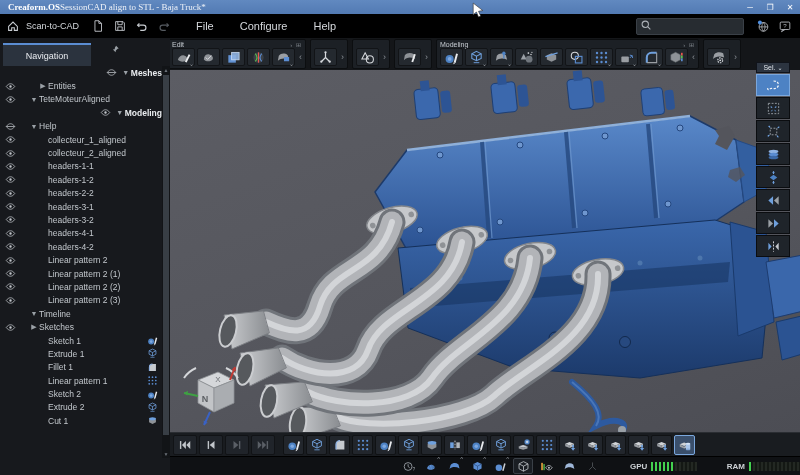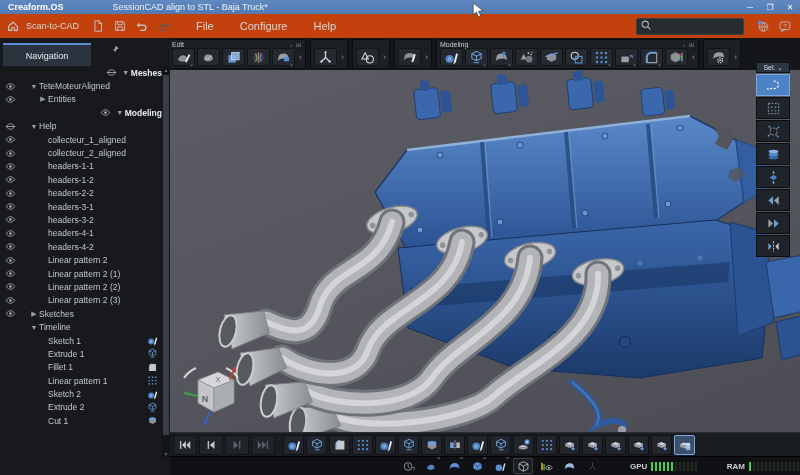--- a/index.html
+++ b/index.html
@@ -4,29 +4,29 @@
 <style>
   * { margin:0; padding:0; box-sizing:border-box; }
   html,body { background:#000; }
   #app {
     position:relative; width:800px; height:475px; overflow:hidden;
     font-family:"Liberation Sans", sans-serif; color:#d5d8dc;
     background:#141619; user-select:none;
   }
   
   #titlebar { position:absolute; left:0; top:0; width:800px; height:14px;
-    background:linear-gradient(#6189c0,#527ab3); display:flex; align-items:center; }
+    background:linear-gradient(#6189c0,#527ab3); display:flex; align-items:center;font-family:Liberation Serif, serif; }
   #titlebar .brand { font-size:9px; font-weight:bold; color:#fff; margin-left:8px; }
-  #titlebar .title { font-size:9px; color:#eef2f8; margin-left:16px;padding-left:33px; }
+  #titlebar .title { font-size:9px; color:#eef2f8; margin-left:0; }
   #titlebar .winbtns { margin-left:auto; display:flex; }
   #titlebar .winbtn { width:20px; height:14px; display:flex; align-items:center; justify-content:center;
     font-size:8px; color:#fff; }
   
   #menubar { position:absolute; left:0; top:14px; width:800px; height:24px;
-    background:#c2410c; display:flex; align-items:center; }
+    background:#000000; display:flex; align-items:center; }
   .mbtn { height:18px; min-width:18px; display:flex; align-items:center; justify-content:center;
     margin-left:4px; border-radius:2px; }
   .mlabel { font-size:9px; color:#d5d8dc; margin:0 6px 0 4px; }
   .menu-item { font-size:11px; color:#d5d8dc; padding:0 13px; }
   #searchbox { margin-left:auto; width:108px; height:17px; background:#272c31; border:1px solid #3a4047;
     border-radius:2px; display:flex; align-items:center; padding:0 3px; }
   #searchbox input { flex:1; width:60px; background:transparent; border:none; outline:none;
     color:#d5d8dc; font-size:8px; font-family:"Liberation Sans",sans-serif; }
   
   #ribbon { position:absolute; left:150px; top:38px; width:650px; height:32px;
@@ -398,35 +398,35 @@
           <span class="chev">▼</span>
           <span>Meshes</span>
         </div>
         <div class="trow">
           <span class="eyebox">
             <svg viewBox="0 0 16 16" width="11" height="11">
               <path d="M1.8 8C3.8 5.3 5.8 4 8 4s4.2 1.3 6.2 4c-2 2.7-4 4-6.2 4S3.8 10.7 1.8 8z" fill="none" stroke="#c2c6cb" stroke-width="1.1"></path>
               <circle cx="8" cy="8" r="1.7" fill="#c2c6cb"></circle>
             </svg>
           </span>
+          <span class="sp" style="width: 20px;"></span>
+          <span class="chev">▶</span>
+          <span>Entities</span>
+        </div>
+        <div class="trow">
+          <span class="eyebox">
+            <svg viewBox="0 0 16 16" width="11" height="11">
+              <path d="M1.8 8C3.8 5.3 5.8 4 8 4s4.2 1.3 6.2 4c-2 2.7-4 4-6.2 4S3.8 10.7 1.8 8z" fill="none" stroke="#c2c6cb" stroke-width="1.1"></path>
+              <circle cx="8" cy="8" r="1.7" fill="#c2c6cb"></circle>
+            </svg>
+          </span>
           <span class="sp" style="width: 11px;"></span>
           <span class="chev">▼</span>
           <span>TeteMoteurAligned</span>
         </div>
-        <div class="trow">
-          <span class="eyebox">
-            <svg viewBox="0 0 16 16" width="11" height="11">
-              <path d="M1.8 8C3.8 5.3 5.8 4 8 4s4.2 1.3 6.2 4c-2 2.7-4 4-6.2 4S3.8 10.7 1.8 8z" fill="none" stroke="#c2c6cb" stroke-width="1.1"></path>
-              <circle cx="8" cy="8" r="1.7" fill="#c2c6cb"></circle>
-            </svg>
-          </span>
-          <span class="sp" style="width: 20px;"></span>
-          <span class="chev">▶</span>
-          <span>Entities</span>
-        </div>
         <div class="trow section">
           <span class="eyebox">
             <svg viewBox="0 0 16 16" width="11" height="11">
               <path d="M1.8 8C3.8 5.3 5.8 4 8 4s4.2 1.3 6.2 4c-2 2.7-4 4-6.2 4S3.8 10.7 1.8 8z" fill="none" stroke="#c2c6cb" stroke-width="1.1"></path>
               <circle cx="8" cy="8" r="1.7" fill="#c2c6cb"></circle>
             </svg>
           </span>
           <span class="sp" style="width: 2px;"></span>
           <span class="chev">▼</span>
           <span>Modeling</span>
@@ -577,37 +577,37 @@
         <div class="trow">
           <span class="eyebox">
             <svg viewBox="0 0 16 16" width="11" height="11">
               <path d="M1.8 8C3.8 5.3 5.8 4 8 4s4.2 1.3 6.2 4c-2 2.7-4 4-6.2 4S3.8 10.7 1.8 8z" fill="none" stroke="#c2c6cb" stroke-width="1.1"></path>
               <circle cx="8" cy="8" r="1.7" fill="#c2c6cb"></circle>
             </svg>
           </span>
           <span class="sp" style="width: 20px;"></span>
           <span class="chev"></span>
           <span>Linear pattern 2 (3)</span>
-        </div>
-        <div class="trow">
-          <span class="eyebox">
-            <svg viewBox="0 0 16 16" width="11" height="11">
-              <path d="M1.8 8C3.8 5.3 5.8 4 8 4s4.2 1.3 6.2 4c-2 2.7-4 4-6.2 4S3.8 10.7 1.8 8z" fill="none" stroke="#c2c6cb" stroke-width="1.1"></path>
-              <circle cx="8" cy="8" r="1.7" fill="#c2c6cb"></circle>
-            </svg>
-          </span>
-          <span class="sp" style="width: 11px;"></span>
-          <span class="chev">▶</span>
-          <span>Sketches</span>
         </div>
         <div class="trow">
           <span class="eyebox"></span>
           <span class="sp" style="width: 11px;"></span>
           <span class="chev">▼</span>
           <span>Timeline</span>
+        </div>
+        <div class="trow">
+          <span class="eyebox">
+            <svg viewBox="0 0 16 16" width="11" height="11">
+              <path d="M1.8 8C3.8 5.3 5.8 4 8 4s4.2 1.3 6.2 4c-2 2.7-4 4-6.2 4S3.8 10.7 1.8 8z" fill="none" stroke="#c2c6cb" stroke-width="1.1"></path>
+              <circle cx="8" cy="8" r="1.7" fill="#c2c6cb"></circle>
+            </svg>
+          </span>
+          <span class="sp" style="width: 11px;"></span>
+          <span class="chev">▶</span>
+          <span>Sketches</span>
         </div>
         <div class="trow">
           <span class="eyebox"></span>
           <span class="sp" style="width: 20px;"></span>
           <span class="chev"></span>
           <span>Sketch 1</span>
           <span class="ticon">
             <svg viewBox="0 0 16 16" width="11" height="11">
               <circle cx="6" cy="9.5" r="4.3" fill="#4d82c4"></circle>
               <circle cx="6" cy="9.5" r="2" fill="#7fa8de"></circle>

